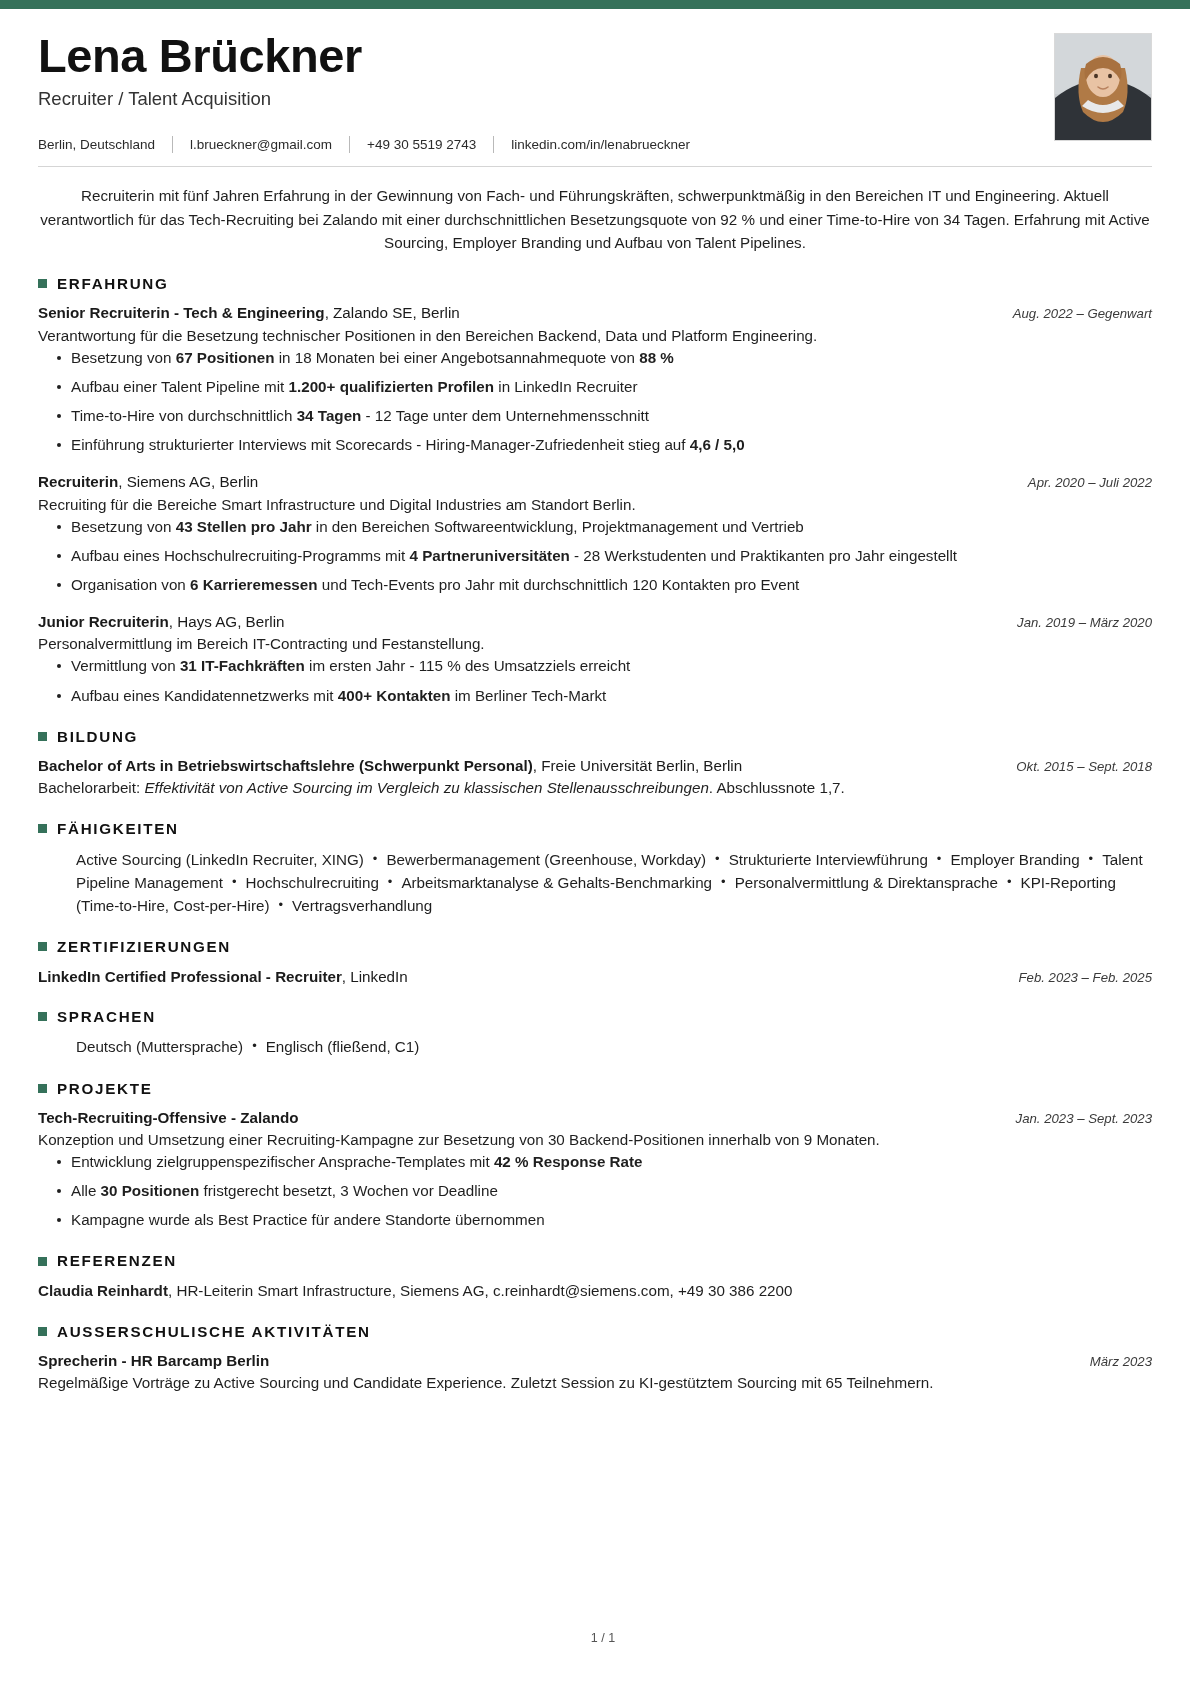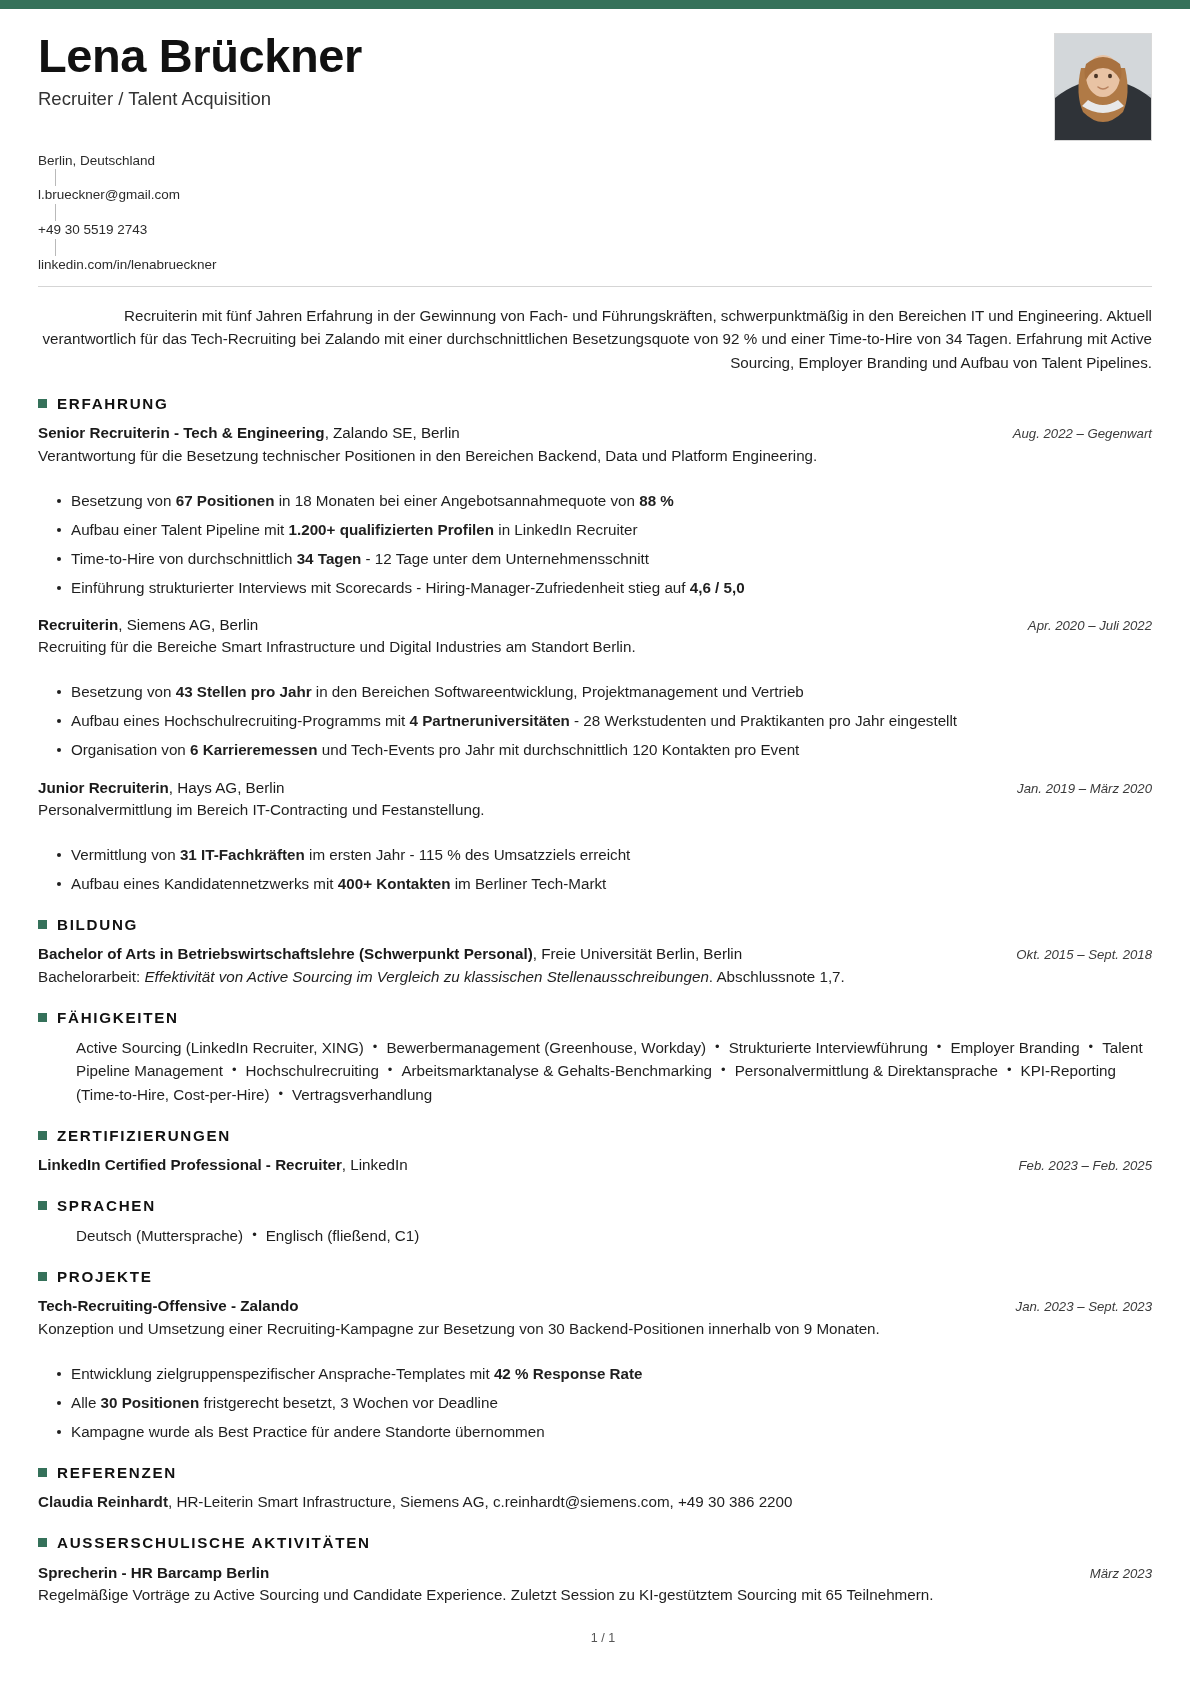--- a/index.html
+++ b/index.html
@@ -47,30 +47,30 @@
     font-weight: 700;
     letter-spacing: -0.4px;
     line-height: 1.08;
     margin: 0 0 6px 0;
     color: #111111;
   }
   .headline {
     font-size: 18.5px;
     font-weight: 400;
     color: #333333;
-    margin: 0 0 42px 0;
+    margin: 0 0 26px 0;
     line-height: 1.2;
   }
   .contact-row {
     display: flex;
+    align-items: center;
     flex-wrap: wrap;
     font-size: 13.5px;
     color: #2b2b2b;
     line-height: 1.3;
-    flex-direction: column;
   }
   .contact-item { white-space: nowrap; }
   .contact-sep {
     display: inline-block;
     width: 1px;
     height: 17px;
     background: #b9b9b9;
     margin: 0 17px;
   }
   .photo {
@@ -90,21 +90,21 @@
     background: #d5d5d5;
     margin: 13px 0 0 0;
   }
 
   
   .summary {
     font-size: 15.2px;
     line-height: 1.53;
     color: #1f1f1f;
     margin: 17px 0 0 0;
-    text-align: right;
+    text-align: center;
   }
 
   
   .section { margin-top: 22px; }
   .section-head {
     display: flex;
     align-items: center;
     margin-bottom: 11px;
   }
   .section-square {
@@ -150,21 +150,21 @@
   .entry-desc {
     font-size: 15.2px;
     line-height: 1.45;
     color: #1f1f1f;
     margin-top: 1px;
   }
   .entry-desc i { font-style: italic; }
 
   ul.bullets {
     list-style: none;
-    margin: 23px 0 0 0;
+    margin: 0 0 0 0;
     padding: 0;
   }
   ul.bullets li {
     position: relative;
     font-size: 15.2px;
     line-height: 1.45;
     color: #1f1f1f;
     padding-left: 33px;
     margin-bottom: 7px;
   }

